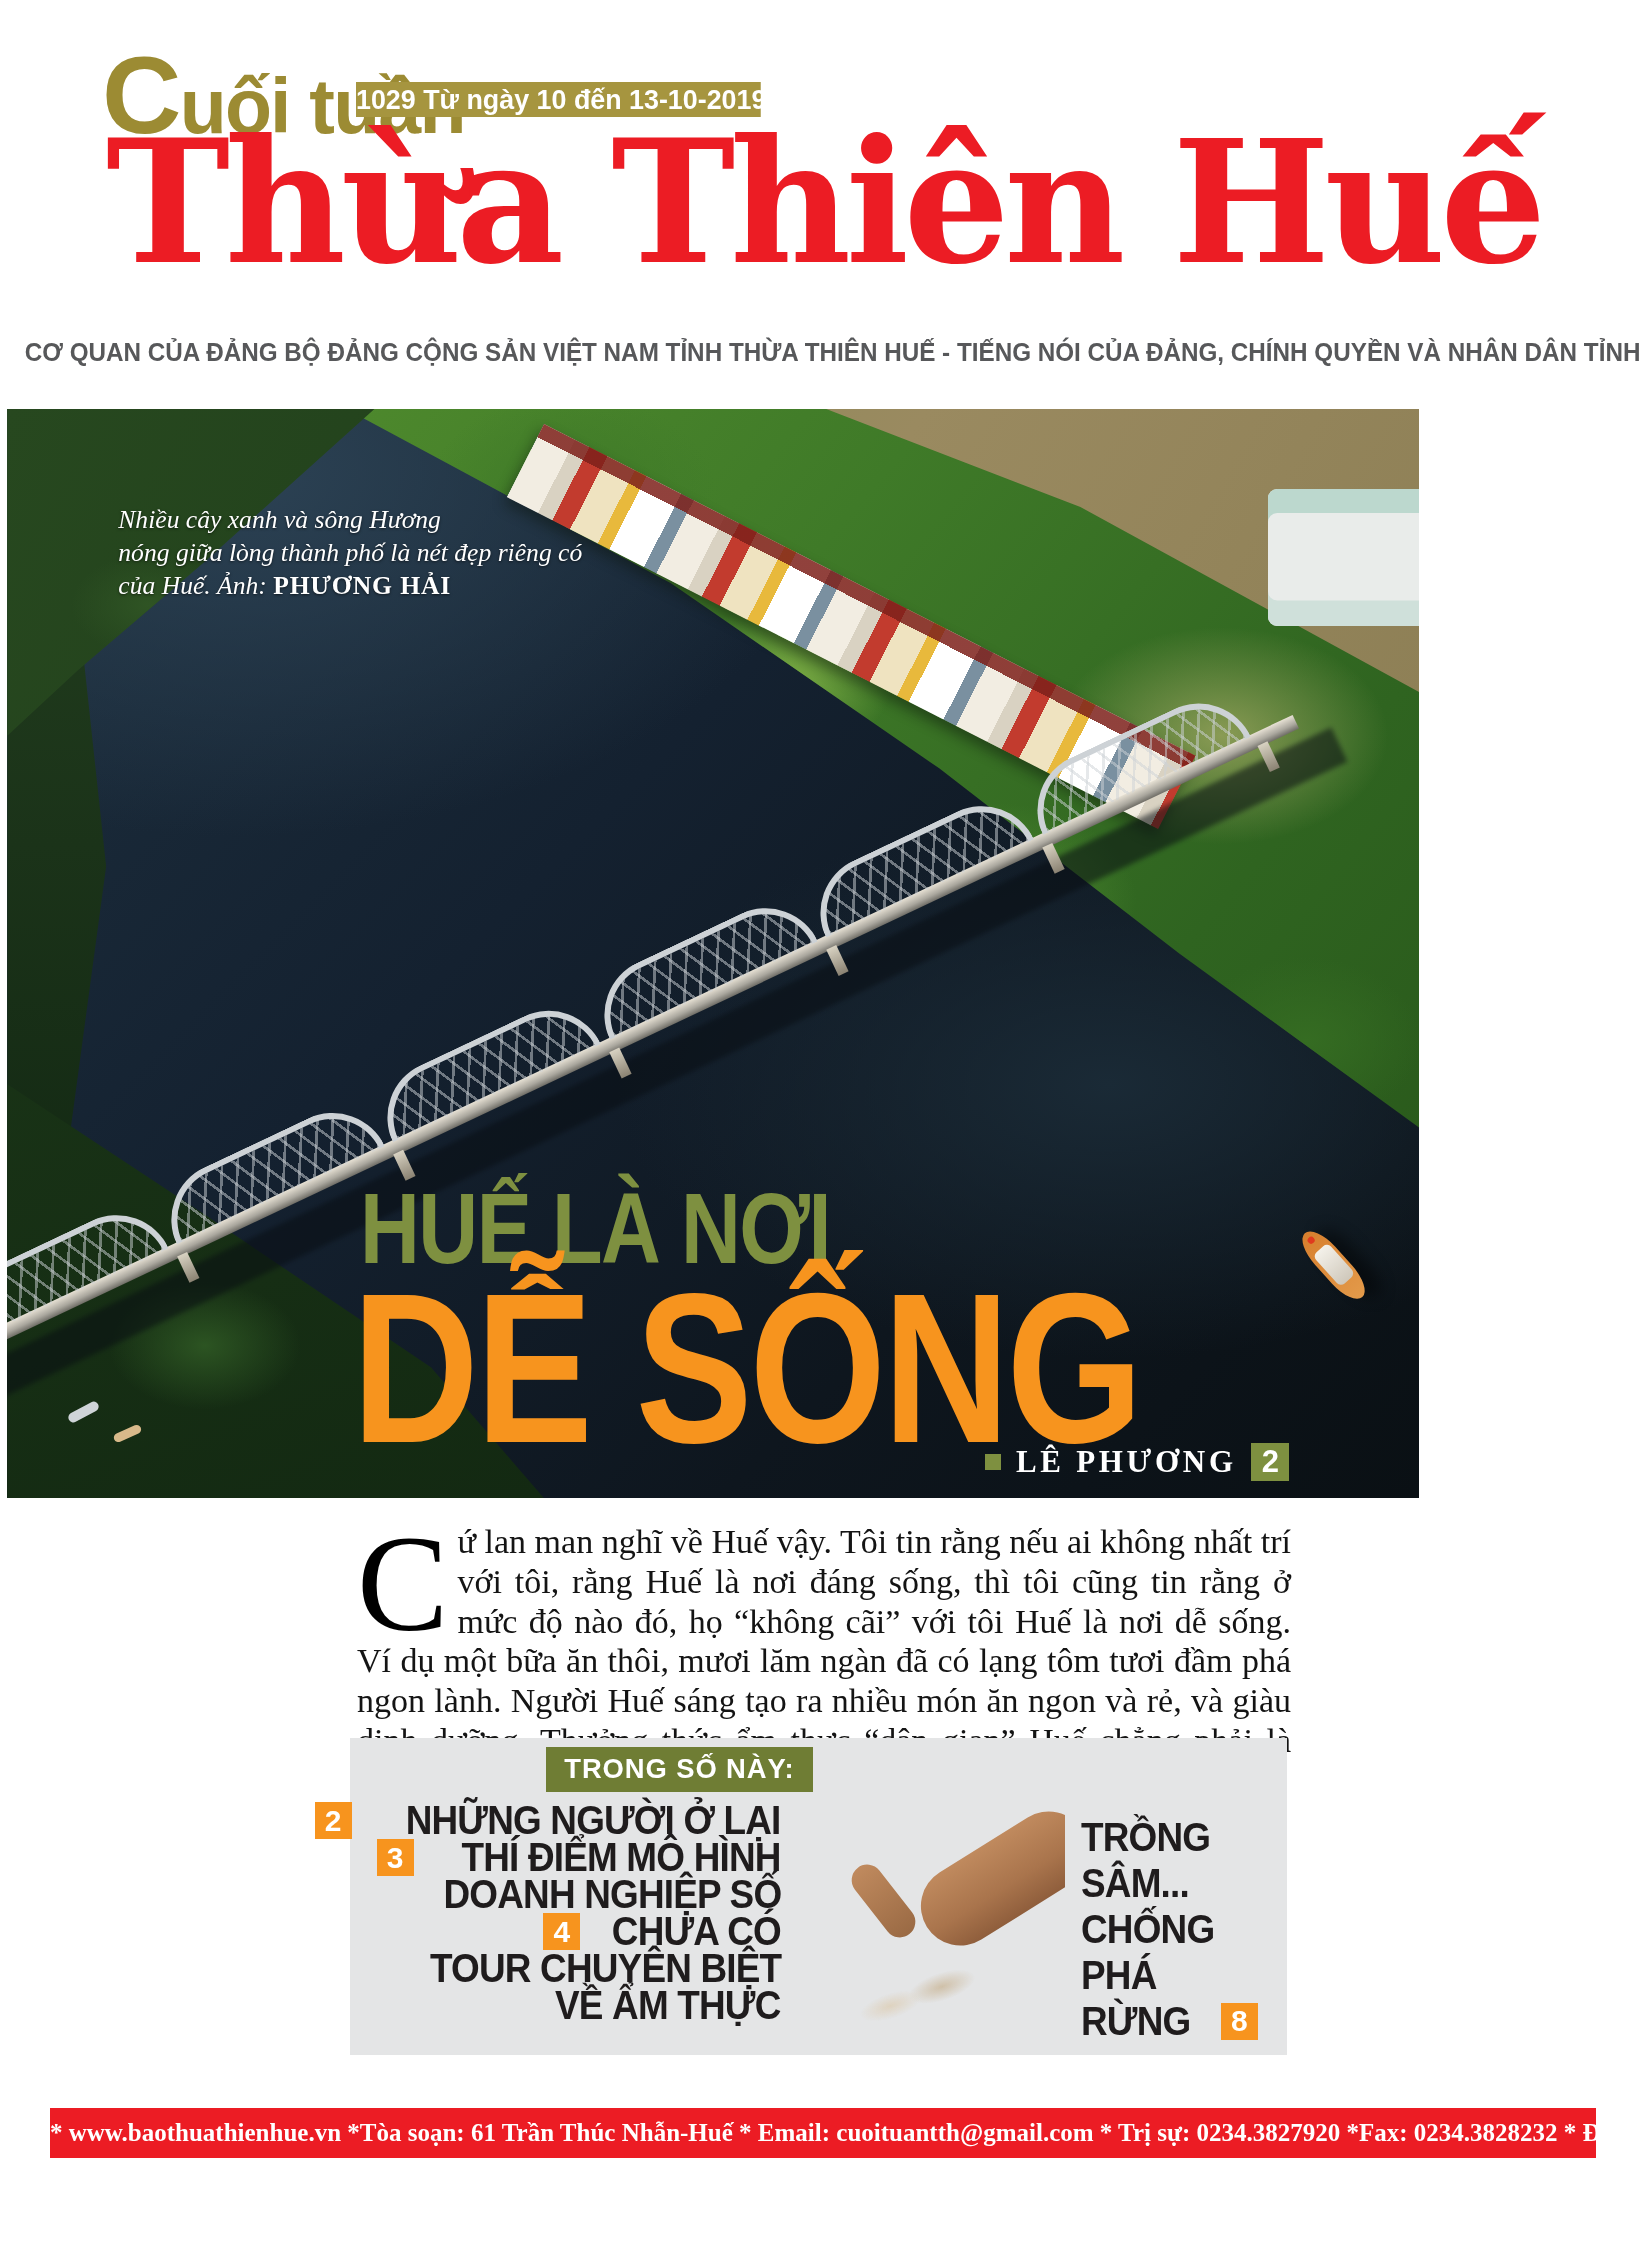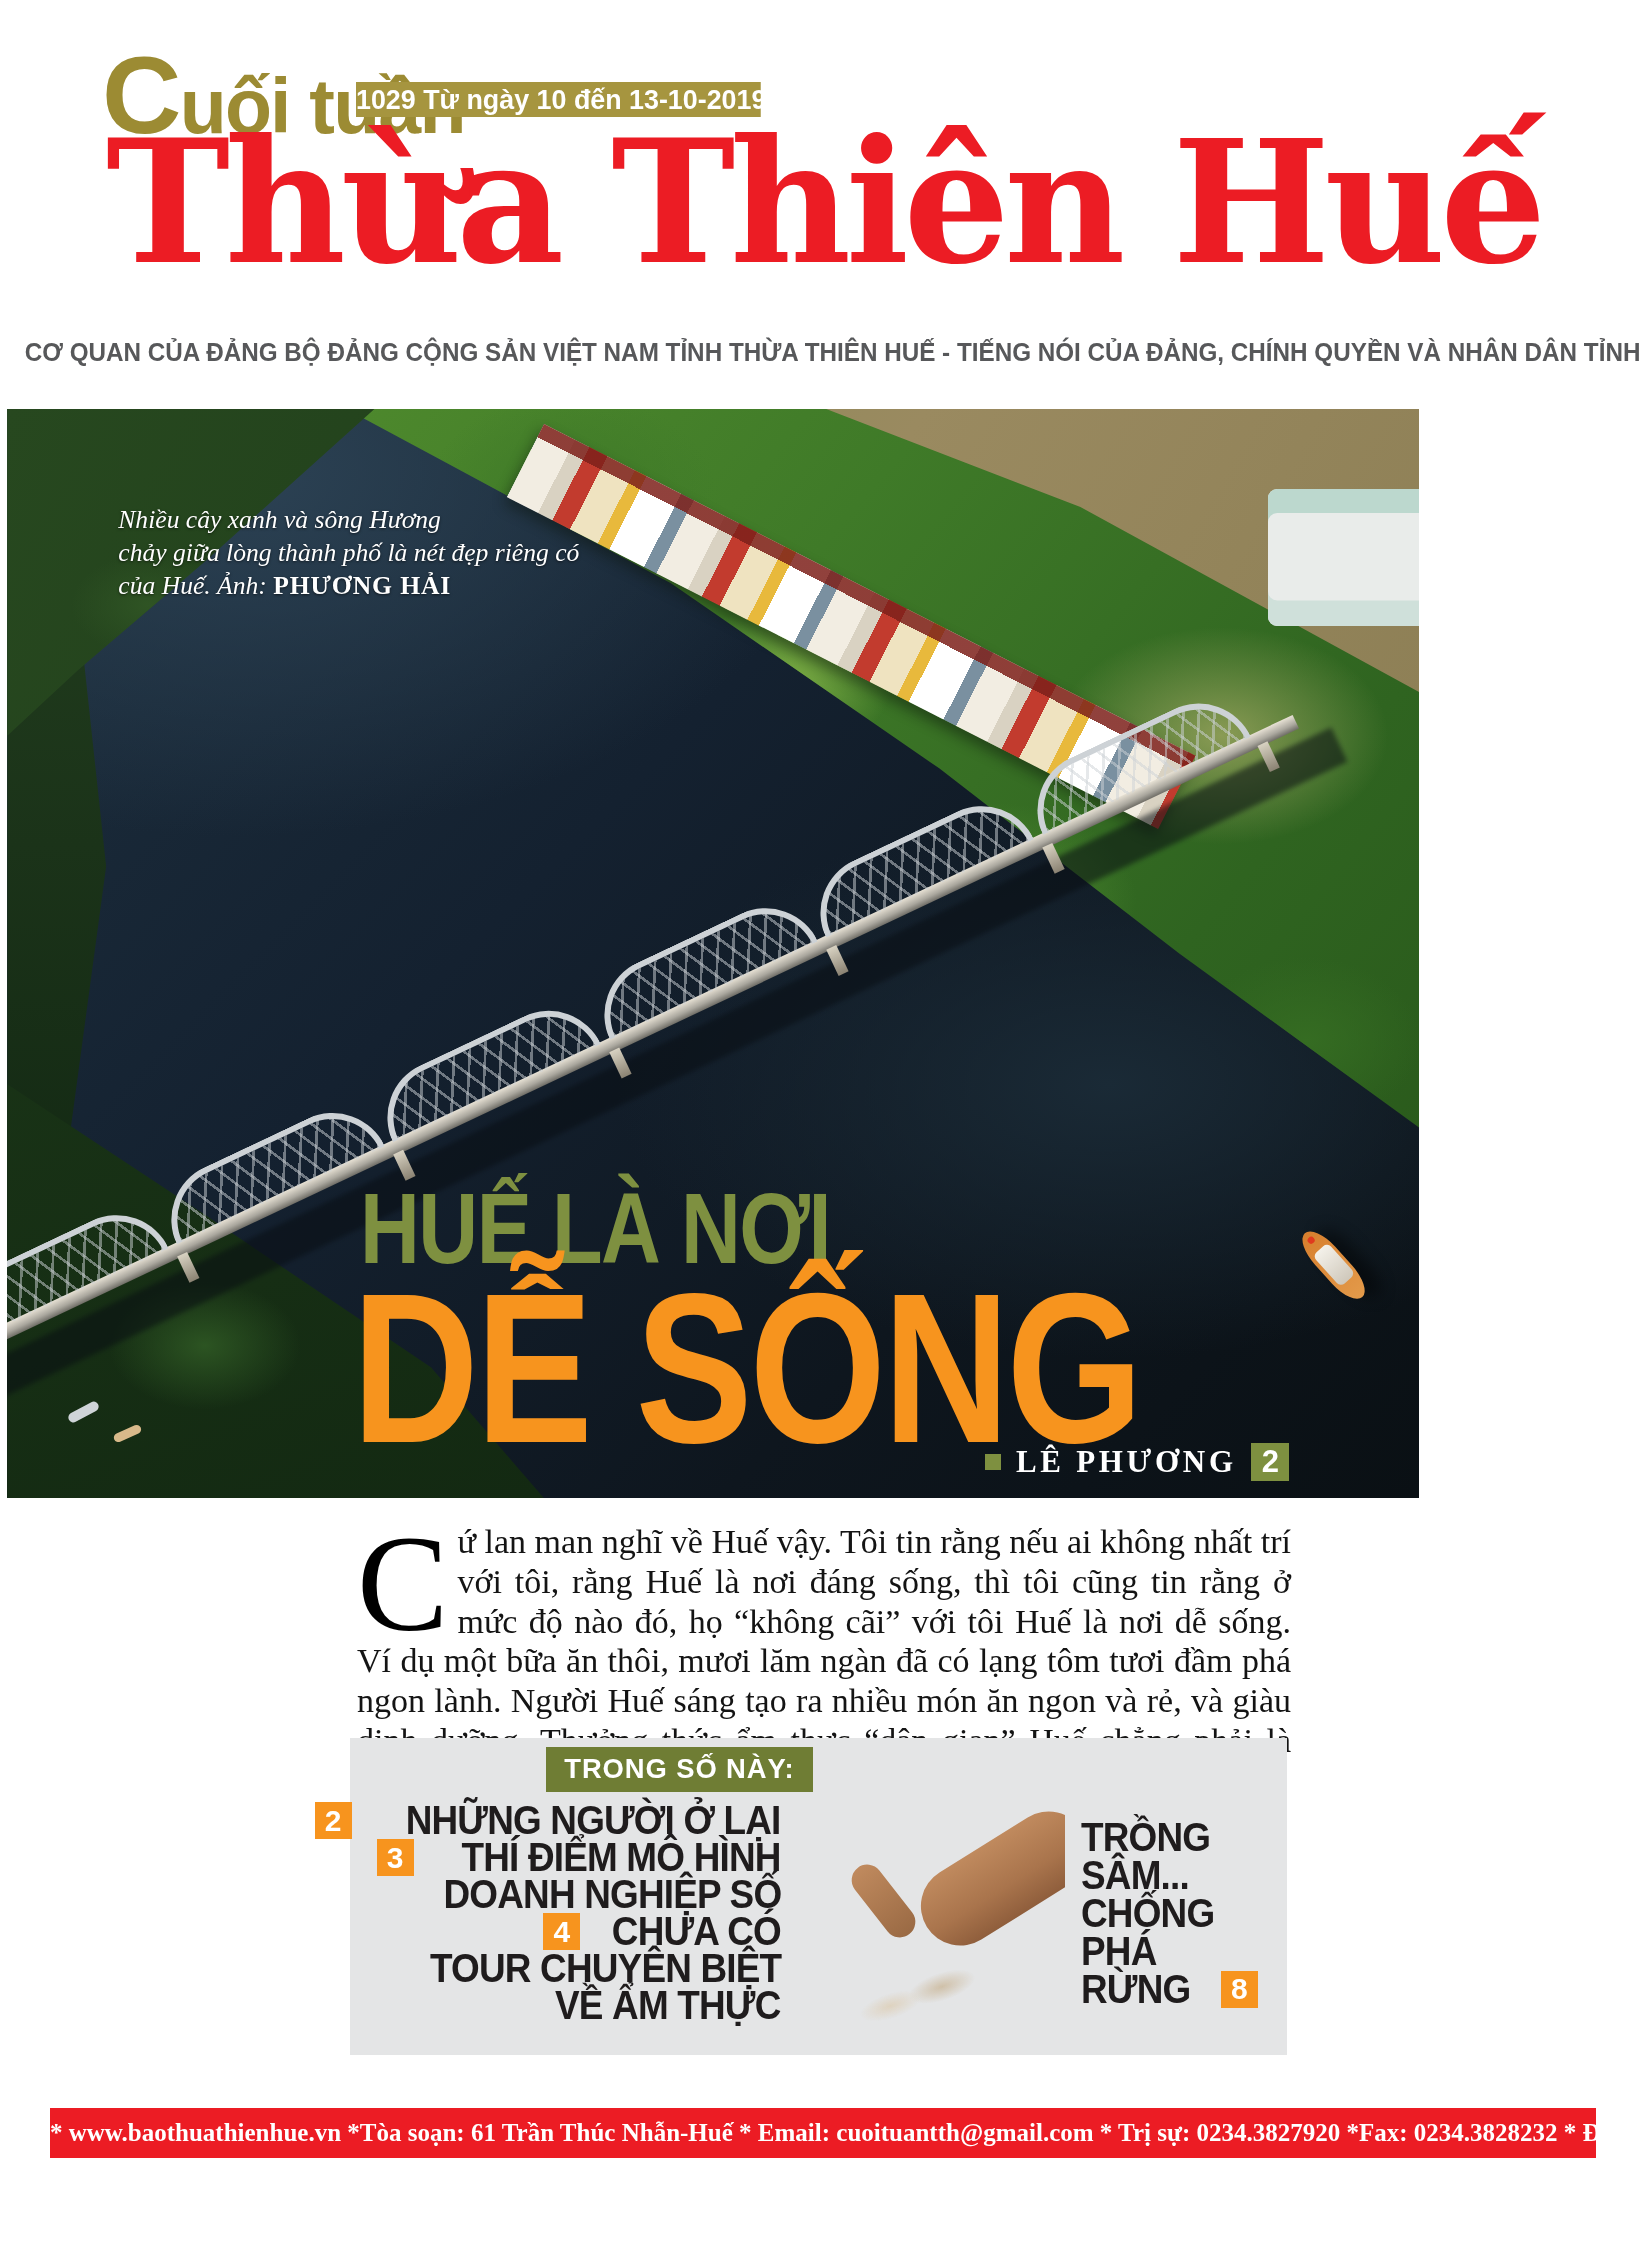--- a/index.html
+++ b/index.html
@@ -151,21 +151,21 @@
   .hand{position:absolute;right:-31px;top:88px;width:183px;height:79px;border-radius:40px;
     transform:rotate(-32deg);
     background:linear-gradient(180deg,#c08a5e 0%,#a9744c 60%,#8f5e3c 100%);}
   .finger{position:absolute;left:24px;bottom:137px;width:31px;height:84px;border-radius:15.5px;
     transform:rotate(-38deg);left:84px;bottom:110px;
     background:linear-gradient(180deg,#c08a5e,#9a6a44);}
   .roots{position:absolute;left:64px;bottom:31px;width:137px;height:49px;border-radius:50%;
     transform:rotate(-18deg);
     background:radial-gradient(42px 16.4px at 30% 50%, #ded2bf 0%, rgba(222,210,191,0) 75%),
       radial-gradient(46px 18.3px at 70% 45%, #cfc0a8 0%, rgba(207,192,168,0) 75%);}
-  .toc-right{left:731px;top:80px;display:flex;flex-direction:column;gap:0;}
+  .toc-right{left:731px;top:80px;display:flex;flex-direction:column;gap:8px;}
   .toc-right .line{color:#1F1C1D;font-weight:bold;font-size:41px;line-height:38px;
     letter-spacing:-0.9px;transform:scaleX(.9);transform-origin:left center;white-space:nowrap;}
   .toc-right .lastline{display:flex;align-items:center;gap:18.3px;}
 
   
   .footer-bar{left:50px;top:2108px;width:1546px;height:50px;background:#EC1C24;
     color:#fff;font-family:"Liberation Serif",serif;font-weight:bold;font-size:25px;
     text-align:center;line-height:50px;white-space:nowrap;
     }
 </style>
@@ -207,21 +207,21 @@
   </div>
   <div class="boat">
     <div class="cabin"></div>
     <div class="flag"></div>
   </div>
   <div class="small-boat"></div>
   <div class="small-boat2"></div>
 
   <div class="photo-caption">
     <span>Nhiều cây xanh và sông Hương</span><br>
-    <span>chảy giữa lòng thành phố là nét đẹp riêng có</span><br>
+    <span>nóng giữa lòng thành phố là nét đẹp riêng có</span><br>
     <span>của Huế. Ảnh: </span><b>PHƯƠNG HẢI</b>
   </div>
 
   <div class="headline-1">HUẾ LÀ NƠI</div>
   <div class="headline-2">DỄ SỐNG</div>
 
   <div class="byline">
     <span class="tick"></span>
     <span class="name">LÊ PHƯƠNG</span>
     <span class="pagebox">2</span>

